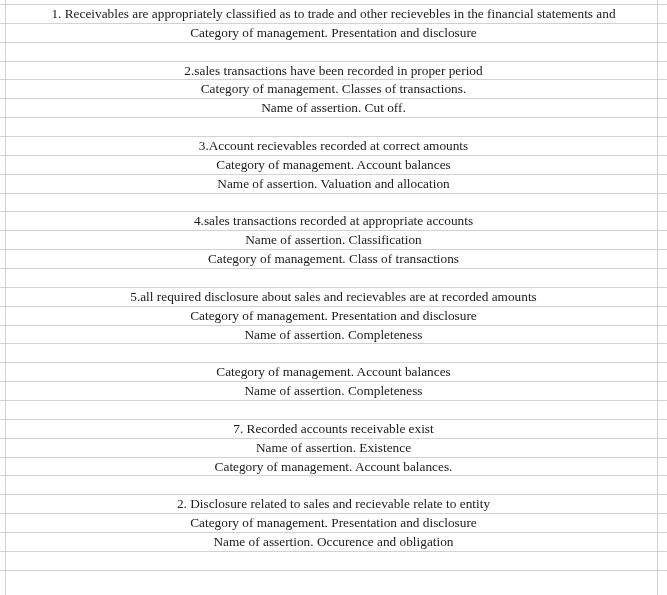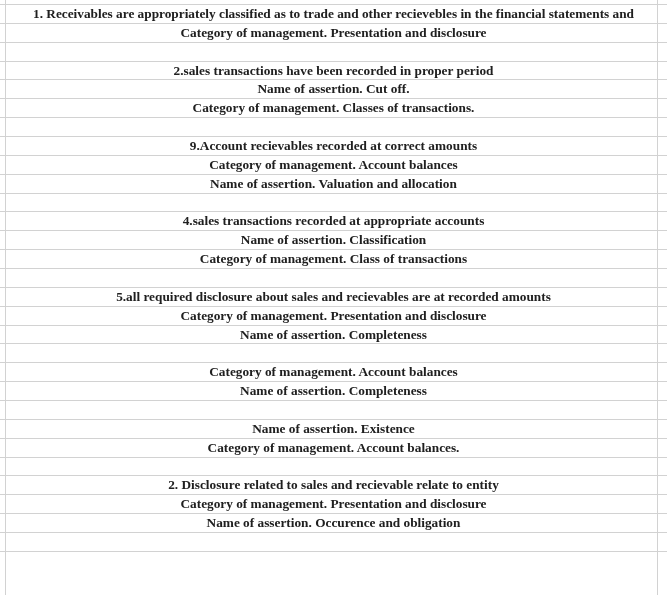--- a/index.html
+++ b/index.html
@@ -9,21 +9,20 @@
   }
   .sheet {
     position: relative;
     width: 667px;
     height: 595px;
     background: #ffffff;
     overflow: hidden;
     font-family: "Liberation Serif", "DejaVu Serif", serif;
     font-size: 13.3px;
     color: #202020;
-    font-weight: bold;
   }
   .vline {
     position: absolute;
     top: 0;
     bottom: 0;
     width: 1px;
     background: #d2d2d2;
     z-index: 2;
   }
   .vline-left  { left: 5px; }
@@ -56,27 +55,27 @@
   <div class="grid">
 
     <section class="block">
       <div class="row">1. Receivables are appropriately classified as to trade and other recievebles in the financial statements and</div>
       <div class="row">Category of management. Presentation and disclosure</div>
       <div class="row"></div>
     </section>
 
     <section class="block">
       <div class="row">2.sales transactions have been recorded in proper period</div>
+      <div class="row">Category of management. Classes of transactions.</div>
       <div class="row">Name of assertion. Cut off.</div>
-      <div class="row">Category of management. Classes of transactions.</div>
       <div class="row"></div>
     </section>
 
     <section class="block">
-      <div class="row">9.Account recievables recorded at correct amounts</div>
+      <div class="row">3.Account recievables recorded at correct amounts</div>
       <div class="row">Category of management. Account balances</div>
       <div class="row">Name of assertion. Valuation and allocation</div>
       <div class="row"></div>
     </section>
 
     <section class="block">
       <div class="row">4.sales transactions recorded at appropriate accounts</div>
       <div class="row">Name of assertion. Classification</div>
       <div class="row">Category of management. Class of transactions</div>
       <div class="row"></div>
@@ -89,20 +88,21 @@
       <div class="row"></div>
     </section>
 
     <section class="block">
       <div class="row">Category of management. Account balances</div>
       <div class="row">Name of assertion. Completeness</div>
       <div class="row"></div>
     </section>
 
     <section class="block">
+      <div class="row">7. Recorded accounts receivable exist</div>
       <div class="row">Name of assertion. Existence</div>
       <div class="row">Category of management. Account balances.</div>
       <div class="row"></div>
     </section>
 
     <section class="block">
       <div class="row">2. Disclosure related to sales and recievable relate to entity</div>
       <div class="row">Category of management. Presentation and disclosure</div>
       <div class="row">Name of assertion. Occurence and obligation</div>
       <div class="row"></div>

